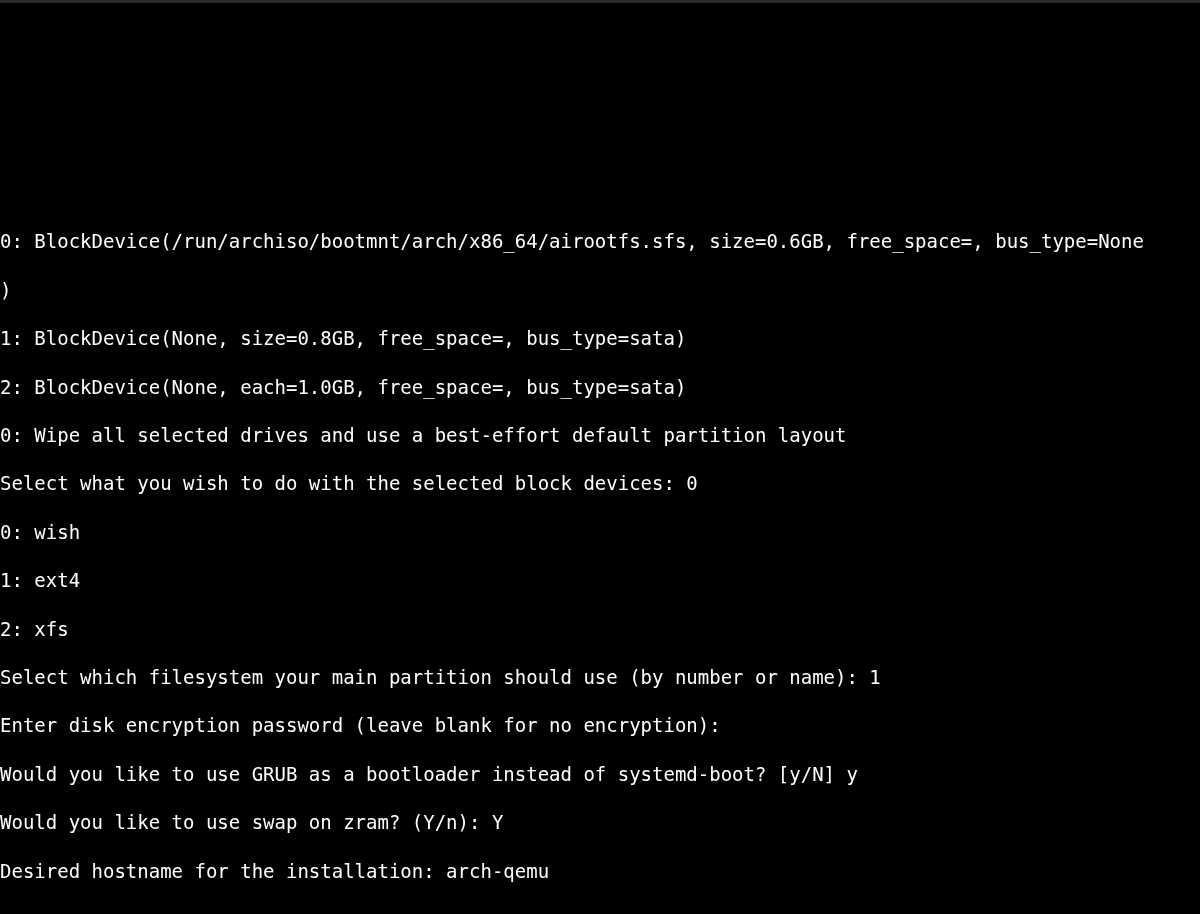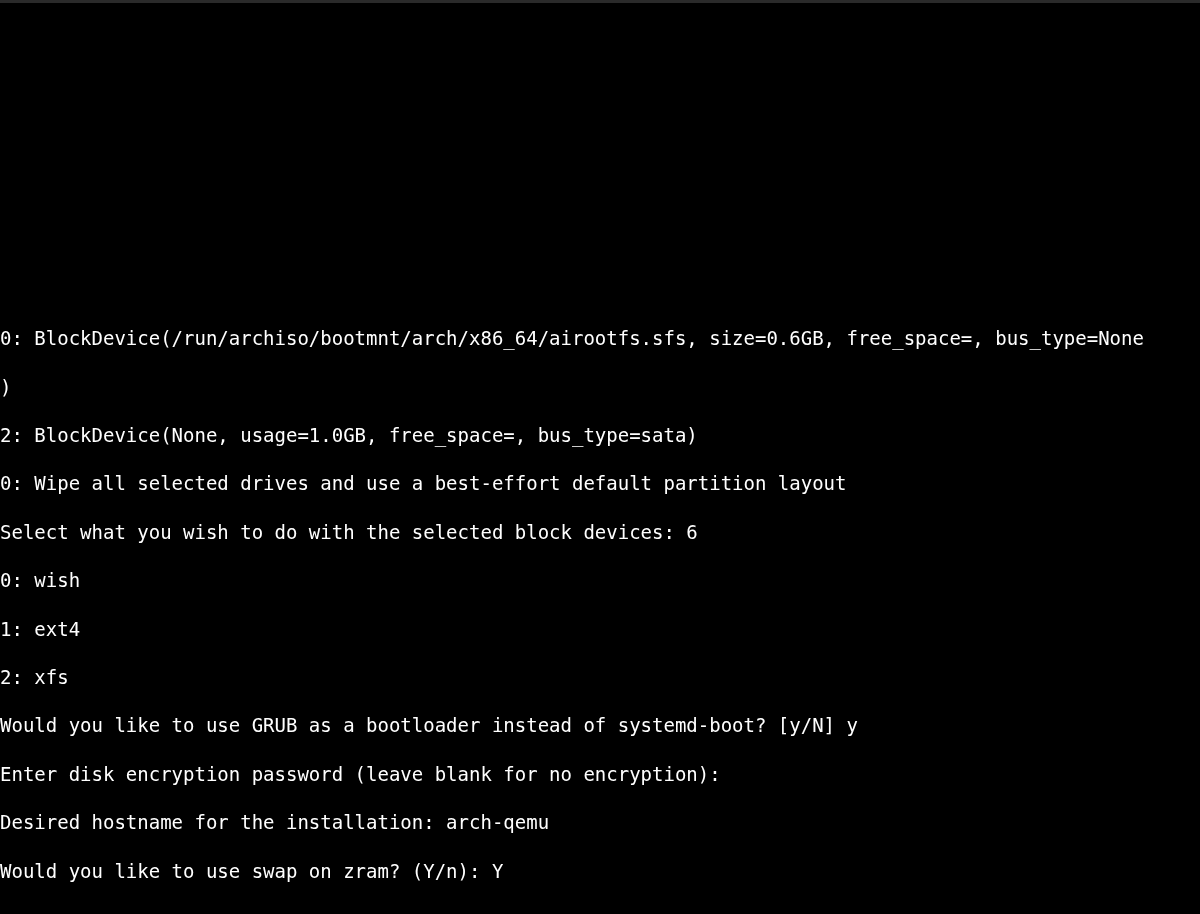--- a/index.html
+++ b/index.html
@@ -40,23 +40,25 @@
   }
 </style>
 </head>
 <body>
 
 <div class="top-border"></div>
 
 <div class="terminal">
 <span class="line">0: BlockDevice(/run/archiso/bootmnt/arch/x86_64/airootfs.sfs, size=0.6GB, free_space=, bus_type=None</span>
 <span class="line">)</span>
-<span class="line">2: BlockDevice(None, usage=1.0GB, free_space=, bus_type=sata)</span>
+<span class="line">1: BlockDevice(None, size=0.8GB, free_space=, bus_type=sata)</span>
+<span class="line">2: BlockDevice(None, each=1.0GB, free_space=, bus_type=sata)</span>
 <span class="line">0: Wipe all selected drives and use a best-effort default partition layout</span>
-<span class="line">Select what you wish to do with the selected block devices: 6</span>
+<span class="line">Select what you wish to do with the selected block devices: 0</span>
 <span class="line">0: wish</span>
 <span class="line">1: ext4</span>
 <span class="line">2: xfs</span>
+<span class="line">Select which filesystem your main partition should use (by number or name): 1</span>
+<span class="line">Enter disk encryption password (leave blank for no encryption):</span>
 <span class="line">Would you like to use GRUB as a bootloader instead of systemd-boot? [y/N] y</span>
-<span class="line">Enter disk encryption password (leave blank for no encryption):</span>
+<span class="line">Would you like to use swap on zram? (Y/n): Y</span>
 <span class="line">Desired hostname for the installation: arch-qemu</span>
-<span class="line">Would you like to use swap on zram? (Y/n): Y</span>
 </div>
 
 </body></html>

